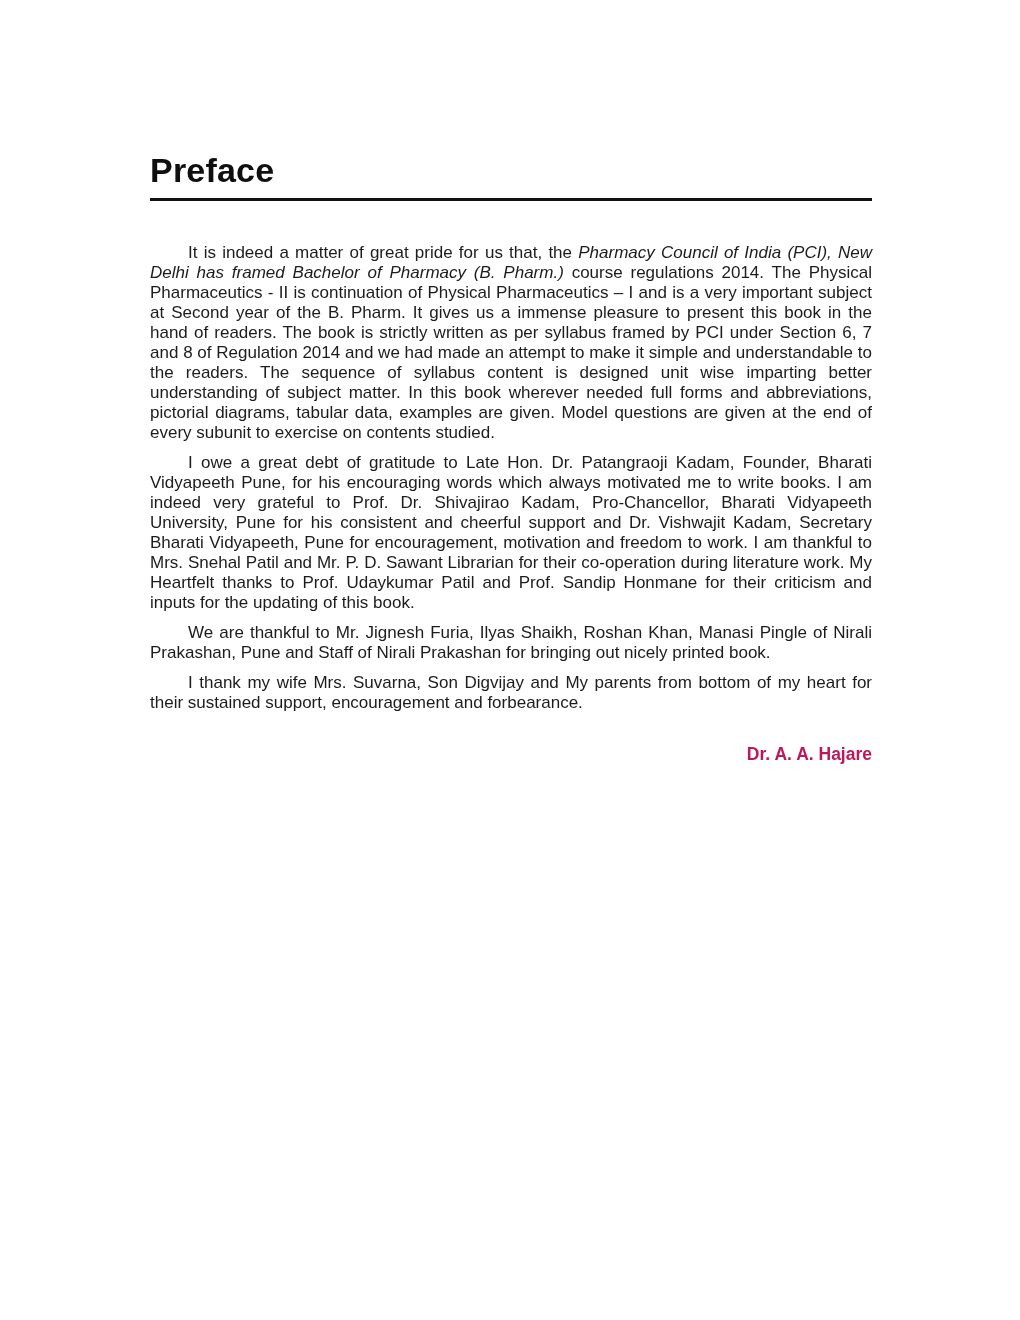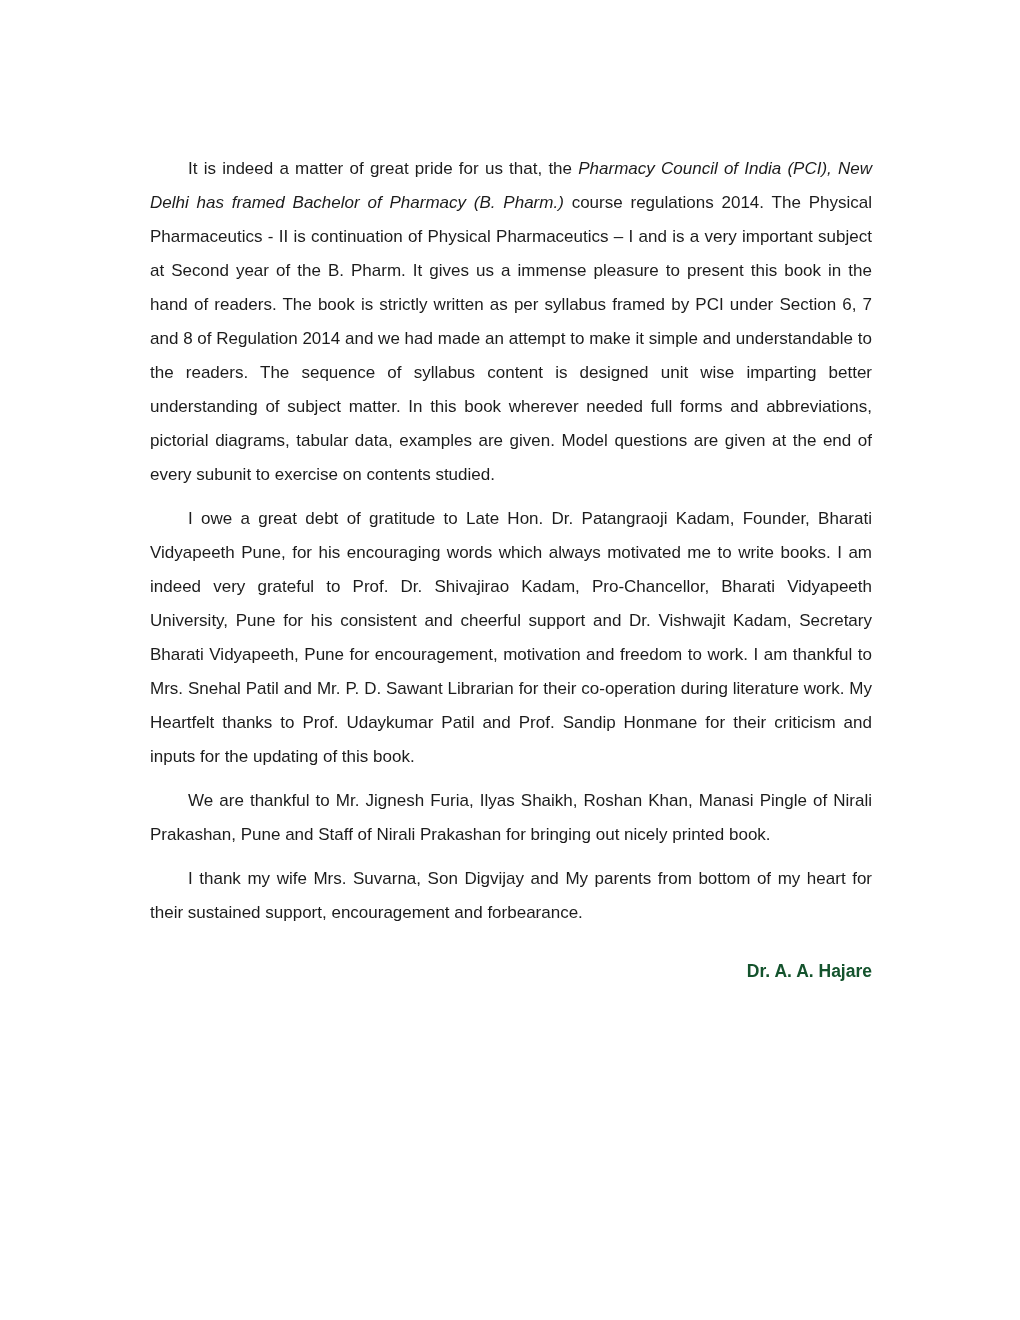--- a/index.html
+++ b/index.html
@@ -31,42 +31,45 @@
     margin: 0;
     font-size: 34px;
     line-height: 36px;
     font-weight: 700;
     color: #0f0f0f;
     letter-spacing: 0.2px;
   }
   .para {
     margin: 0 0 10px 0;
     font-size: 17px;
-    line-height: 34px;
+    line-height: 20px;
     text-align: justify;
     text-indent: 38px;
     color: #1c1c1c;
   }
   .para .italic {
     font-style: italic;
   }
   .signature {
     margin-top: 31px;
     font-size: 17.5px;
     font-weight: 700;
     text-align: right;
-    color: #14532d;
+    color: #be185d;
   }
 </style>
 </head>
 <body>
 
 <div class="page">
   <div class="content">
 
+    <div class="title-block">
+      <h1 class="title">Preface</h1>
+    </div>
 
     <p class="para"><span>It is indeed a matter of great pride for us that, the </span><span class="italic">Pharmacy Council of India (PCI), New Delhi has framed Bachelor of Pharmacy (B. Pharm.)</span><span> course regulations 2014. The Physical Pharmaceutics - II is continuation of Physical Pharmaceutics – I and is a very important subject at Second year of the B. Pharm. It gives us a immense pleasure to present this book in the hand of readers. The book is strictly written as per syllabus framed by PCI under Section 6, 7 and 8 of Regulation 2014 and we had made an attempt to make it simple and understandable to the readers. The sequence of syllabus content is designed unit wise imparting better understanding of subject matter. In this book wherever needed full forms and abbreviations, pictorial diagrams, tabular data, examples are given. Model questions are given at the end of every subunit to exercise on contents studied.</span></p>
 
     <p class="para">I owe a great debt of gratitude to Late Hon. Dr. Patangraoji Kadam, Founder, Bharati Vidyapeeth Pune, for his encouraging words which always motivated me to write books. I am indeed very grateful to Prof. Dr. Shivajirao Kadam, Pro-Chancellor, Bharati Vidyapeeth University, Pune for his consistent and cheerful support and Dr. Vishwajit Kadam, Secretary Bharati Vidyapeeth, Pune for encouragement, motivation and freedom to work. I am thankful to Mrs. Snehal Patil and Mr. P. D. Sawant Librarian for their co-operation during literature work. My Heartfelt thanks to Prof. Udaykumar Patil and Prof. Sandip Honmane for their criticism and inputs for the updating of this book.</p>
 
     <p class="para">We are thankful to Mr. Jignesh Furia, Ilyas Shaikh, Roshan Khan, Manasi Pingle of Nirali Prakashan, Pune and Staff of Nirali Prakashan for bringing out nicely printed book.</p>
 
     <p class="para">I thank my wife Mrs. Suvarna, Son Digvijay and My parents from bottom of my heart for their sustained support, encouragement and forbearance.</p>
 
     <div class="signature">Dr. A. A. Hajare</div>

